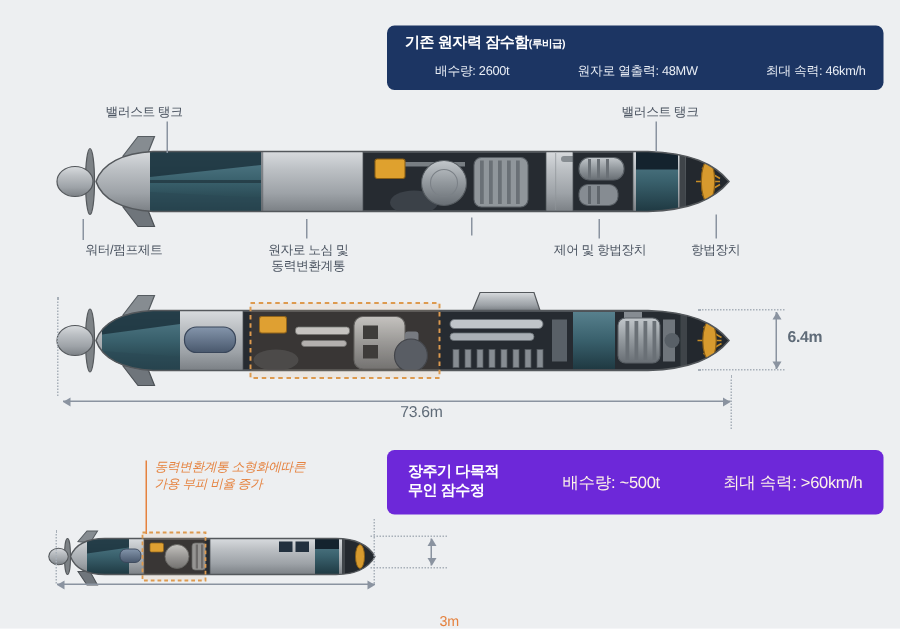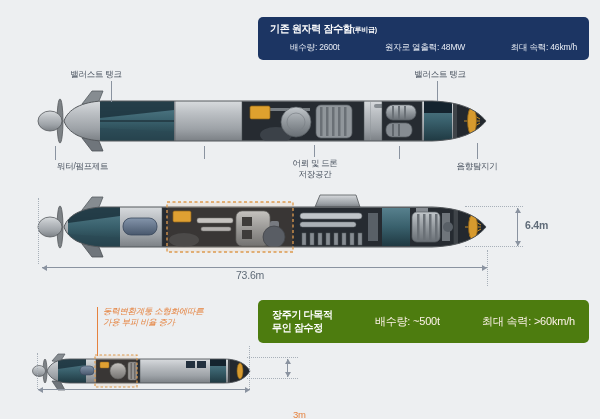--- a/index.html
+++ b/index.html
@@ -6,21 +6,21 @@
   .canvas{
     position:relative;width:600px;height:419px;overflow:hidden;
     background:#edeff1;
     font-family:"Liberation Sans","DejaVu Sans",sans-serif;
   }
   .pre{white-space:pre-line;}
   
   .panel{position:absolute;left:258px;width:331px;height:43px;border-radius:5px;
          box-sizing:border-box;color:#fff;padding:6px 12px 6px 12px;}
   .panel-navy{top:17px;background:#1c3563;}
-  .panel-orange{top:300px;background:#4d7c0f;display:flex;align-items:center;
+  .panel-orange{top:300px;background:#6d28d9;display:flex;align-items:center;
                 justify-content:space-between;padding:4px 14px;}
   .panel-title{font-size:10px;font-weight:bold;letter-spacing:-0.3px;line-height:1.25;}
   .panel-note{font-size:7px;font-weight:bold;}
   .panel-specs{display:flex;justify-content:space-between;margin-top:6px;
                font-size:8.5px;color:#e8edf5;letter-spacing:-0.2px;padding-left:20px;}
   .panel-orange .spec{font-size:11px;color:#fdf2e8;letter-spacing:-0.2px;}
   
   .lbl{position:absolute;font-size:8.5px;color:#49525f;letter-spacing:-0.3px;
        line-height:1.3;}
   .ctr{text-align:center;}
@@ -34,21 +34,21 @@
   .dim-h{position:absolute;height:0;border-top:1px solid #8a93a0;}
   .dim-h::before{content:"";position:absolute;left:0;top:-3.5px;width:0;height:0;
     border-top:3px solid transparent;border-bottom:3px solid transparent;border-right:5px solid #8a93a0;}
   .dim-h::after{content:"";position:absolute;right:0;top:-3.5px;width:0;height:0;
     border-top:3px solid transparent;border-bottom:3px solid transparent;border-left:5px solid #8a93a0;}
   .dim-v{position:absolute;width:0;border-left:1px solid #8a93a0;}
   .dim-v::before{content:"";position:absolute;top:0;left:-3.5px;width:0;height:0;
     border-left:3px solid transparent;border-right:3px solid transparent;border-bottom:5px solid #8a93a0;}
   .dim-v::after{content:"";position:absolute;bottom:0;left:-3.5px;width:0;height:0;
     border-left:3px solid transparent;border-right:3px solid transparent;border-top:5px solid #8a93a0;}
-  .dim-text{position:absolute;font-size:10.5px;color:#5f6b78;letter-spacing:-0.2px;}
+  .dim-text{position:absolute;font-size:10.5px;color:#5f6b78;letter-spacing:-0.2px;text-align:right;}
   .dim-text-orange{position:absolute;font-size:10px;color:#e5823f;letter-spacing:-0.2px;margin-top:48px;}
   .bold{font-weight:bold;}
   svg{position:absolute;overflow:visible;}
 </style>
 </head>
 <body>
 
 <div class="canvas">
 
   <svg width="0" height="0" style="position:absolute" aria-hidden="true">
@@ -151,26 +151,27 @@
   </svg>
 
   <div class="lbl ctr" style="left:56px;top:69px;width:80px">밸러스트 탱크</div>
   <div class="lead-v" style="left:111px;top:81px;height:21px"></div>
   <div class="lbl ctr" style="left:400px;top:69px;width:80px">밸러스트 탱크</div>
   <div class="lead-v" style="left:437px;top:81px;height:20px"></div>
 
   <div class="lead-v" style="left:55px;top:146px;height:14px"></div>
   <div class="lbl" style="left:57px;top:161px">워터/펌프제트</div>
   <div class="lead-v" style="left:204px;top:146px;height:13px"></div>
+  <div class="lbl ctr pre" style="left:158px;top:161px;width:95px">원자로 노심 및
+동력변환계통</div>
   <div class="lead-v" style="left:314px;top:145px;height:12px"></div>
-  <div class="lbl ctr pre" style="left:270px;top:158px;width:90px">어뢰 및 드론
-저장공간</div>
   <div class="lead-v" style="left:399px;top:146px;height:13px"></div>
+  <div class="lbl ctr" style="left:352px;top:161px;width:96px">제어 및 항법장치</div>
   <div class="lead-v" style="left:477px;top:143px;height:16px"></div>
-  <div class="lbl ctr" style="left:437px;top:161px;width:80px">음향탐지기</div>
+  <div class="lbl ctr" style="left:437px;top:161px;width:80px">항법장치</div>
 
   <svg style="left:24px;top:187px" width="475" height="74" viewBox="0 0 475 74">
     <polygon points="291,20 296,8 332,8 336,20" fill="url(#gHull)" stroke="#54585c" stroke-width="0.8"></polygon>
     <polygon points="58,23 68,10 79,10 73,25" fill="#868c91" stroke="#565c61" stroke-width="0.8"></polygon>
     <polygon points="58,57 68,70 79,70 73,55" fill="#6f757b" stroke="#4c5156" stroke-width="0.8"></polygon>
     <ellipse cx="36" cy="40" rx="3" ry="21" fill="#7d8286" stroke="#54585c" stroke-width="0.8"></ellipse>
     <ellipse cx="26" cy="40" rx="12" ry="10" fill="url(#gHull)" stroke="#54585c" stroke-width="0.8"></ellipse>
     <path d="M 40,40 C 44,28 58,21 78,20 L 408,20 C 436,21 452,28 462,40 C 452,52 436,59 408,60 L 78,60 C 58,59 44,52 40,40 Z" fill="url(#gHull)"></path>
     <g clip-path="url(#clipHullB)">
       <rect x="44" y="20" width="52" height="40" fill="url(#gTeal)"></rect>

